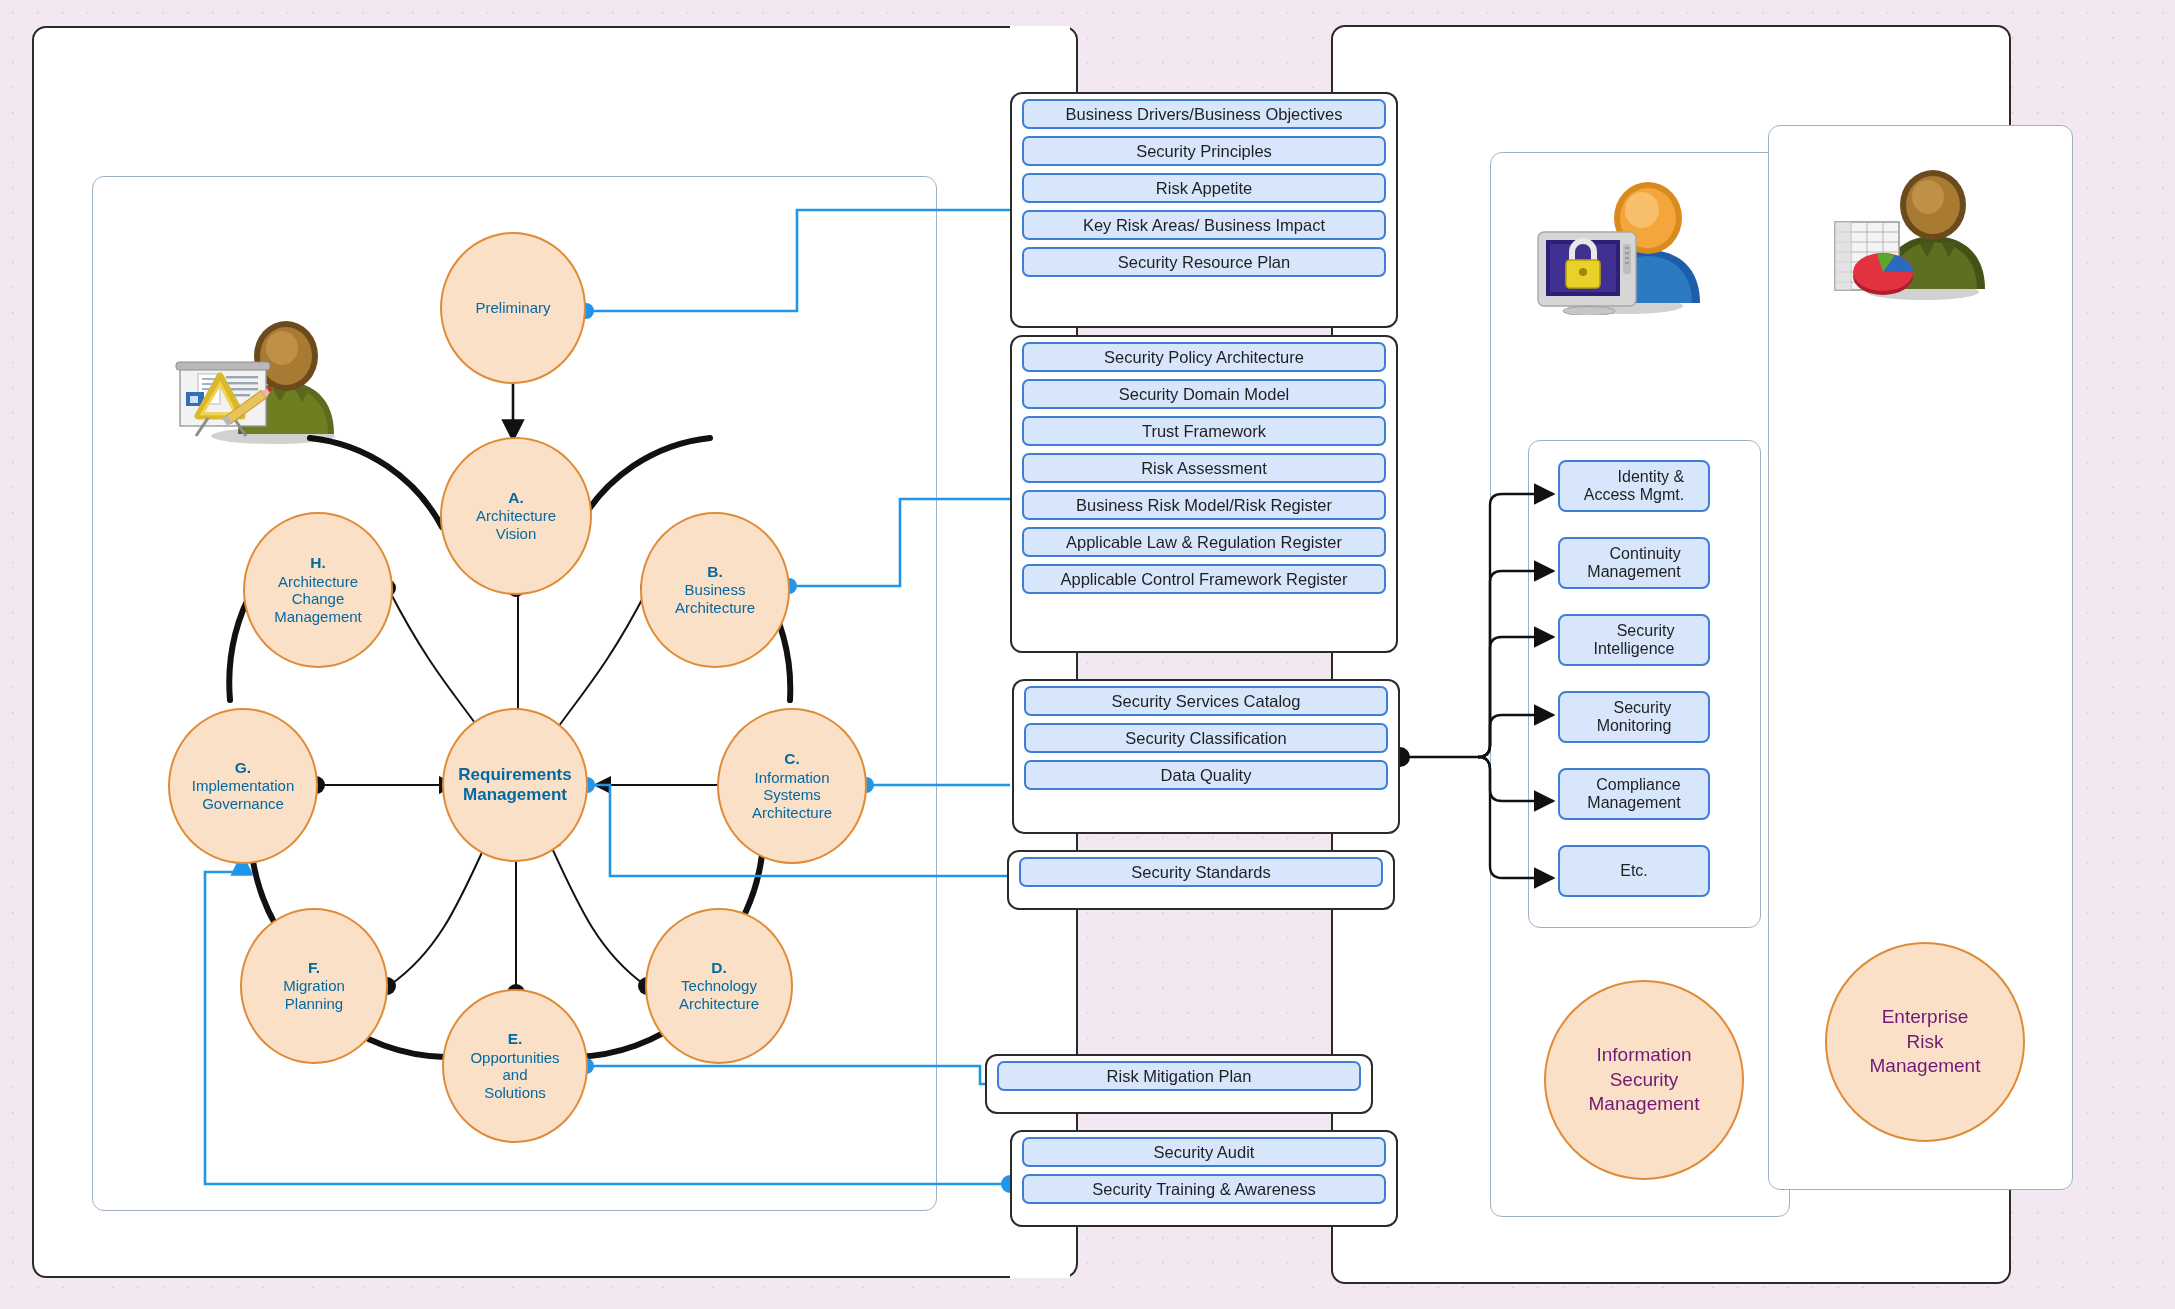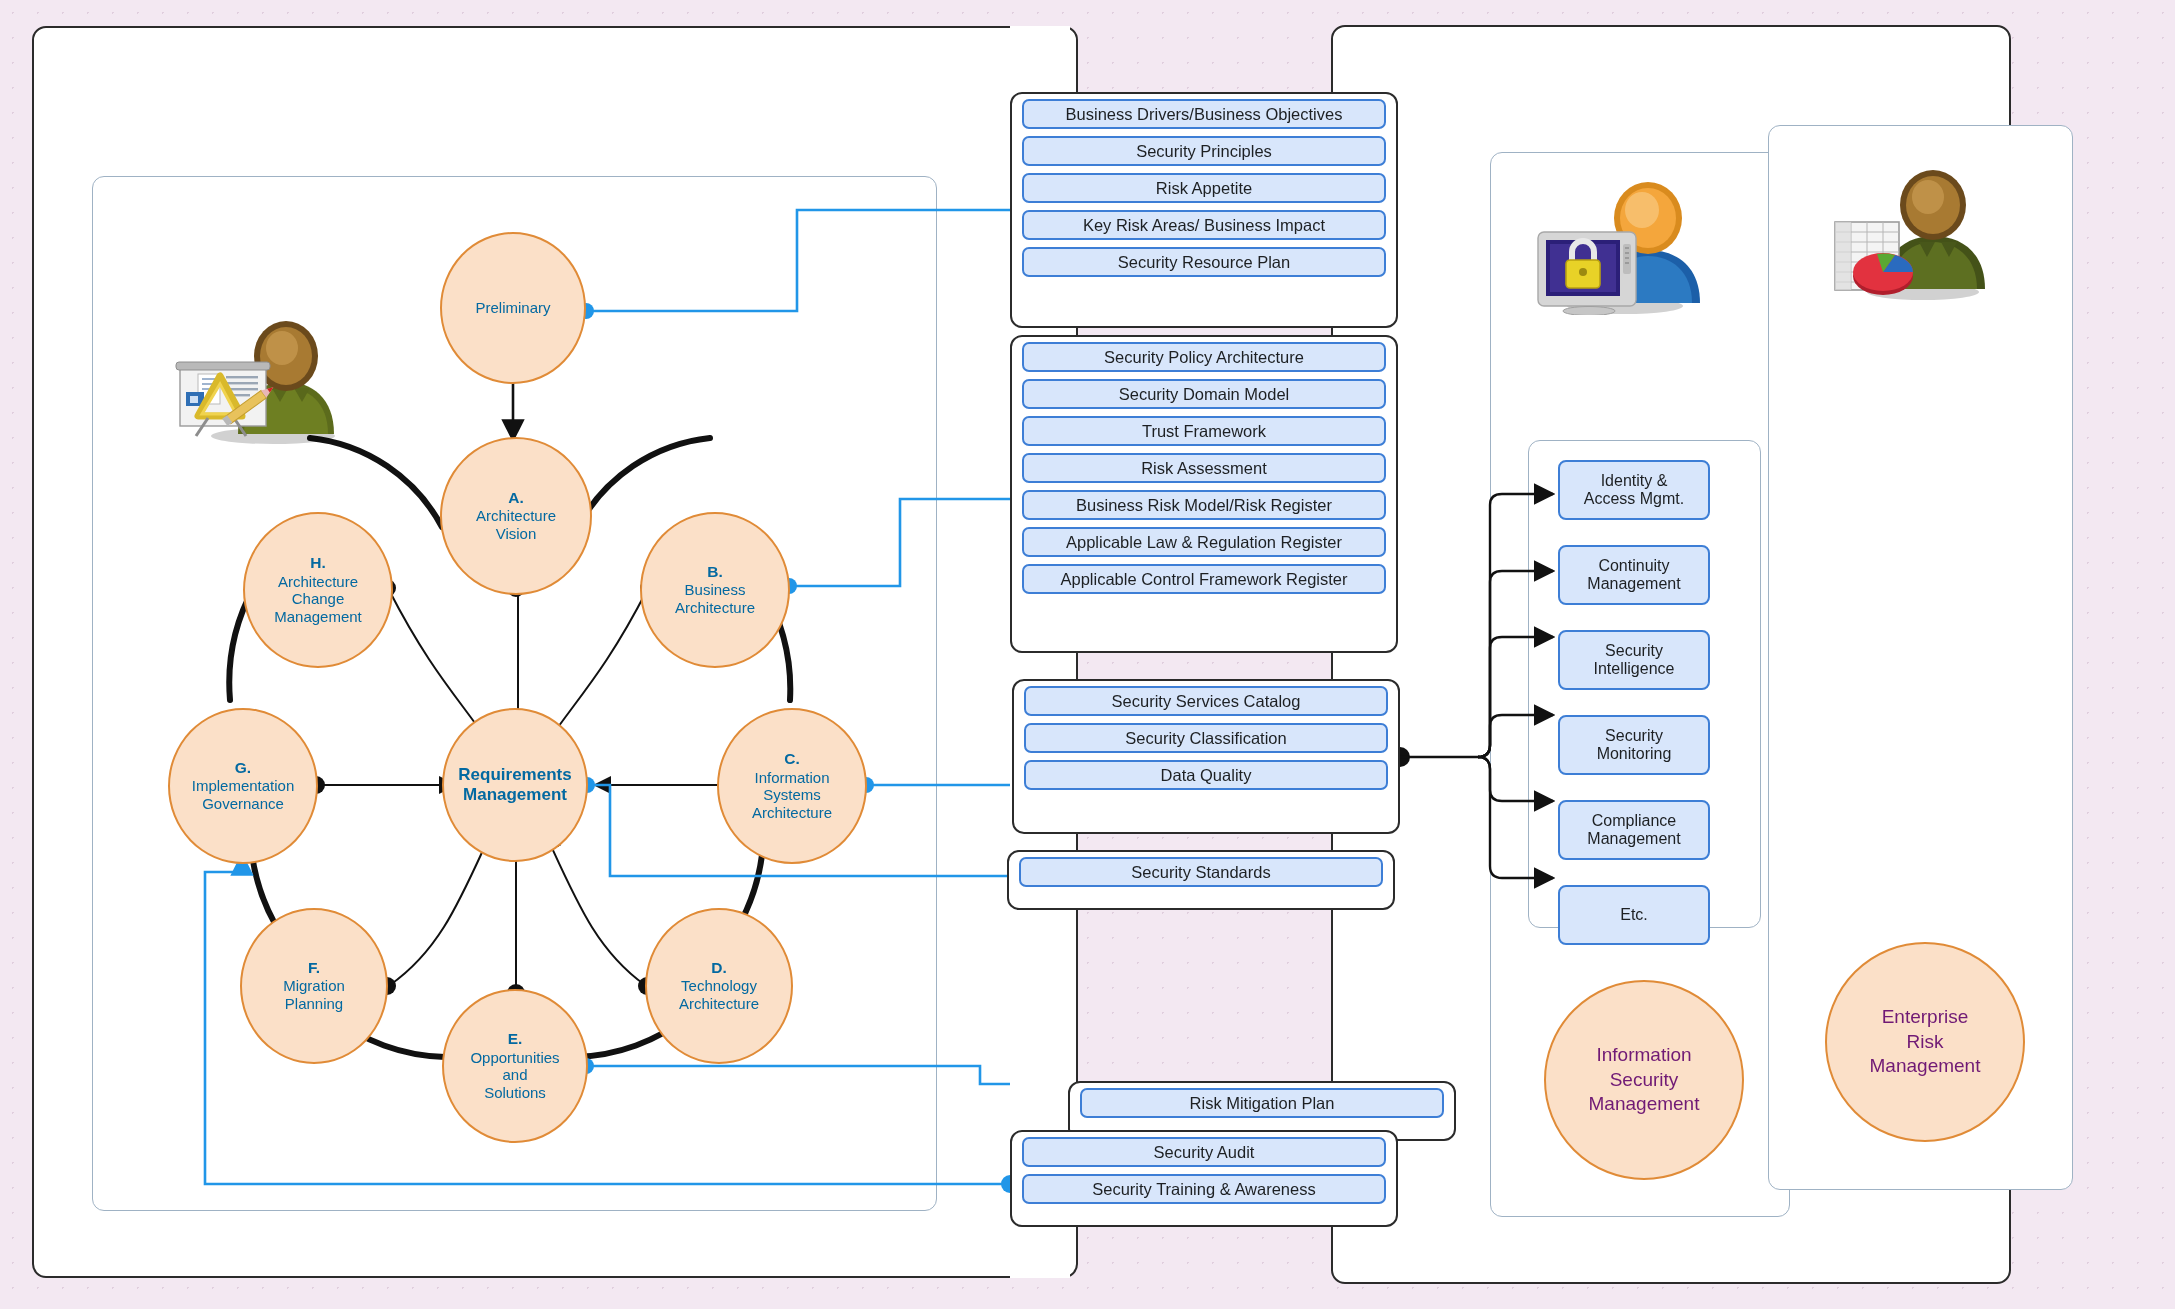--- a/index.html
+++ b/index.html
@@ -37,23 +37,23 @@
     text-align:center;
     font-size:16.5px; color:#1d2023;
     white-space:nowrap; overflow:hidden;
   }
 
   
   .cap{
     background:#d8e6fb;
     border:2px solid #3d7ed6;
     border-radius:8px;
-    width:152px; height:60px;
+    width:152px; height:52px;
     display:flex; align-items:center; justify-content:center;
-    text-align:center; font-size:16px; line-height:1.15; color:#1d2023;
+    text-align:right; font-size:16px; line-height:1.15; color:#1d2023;
   }
 
   
   .node{
     position:absolute;
     background:#fbe0c8;
     border:2.4px solid #e08b37;
     border-radius:50%;
     display:flex; flex-direction:column;
     align-items:center; justify-content:center;
@@ -350,21 +350,21 @@
     <div class="item">Security Services Catalog</div>
     <div class="item">Security Classification</div>
     <div class="item">Data Quality</div>
   </div>
 
   <div class="group-box" style="left:1007px; top:850px; width:388px; height:60px;">
     <div class="item">Security Standards</div>
   </div>
 
 
-  <div class="group-box" style="left:1068px; top:1054px; width:388px; height:60px;margin-top:27px;">
+  <div class="group-box" style="left:985px; top:1054px; width:388px; height:60px;">
     <div class="item">Risk Mitigation Plan</div>
   </div>
 
   <div class="group-box" style="left:1010px; top:1130px; width:388px; height:97px;">
     <div class="item">Security Audit</div>
     <div class="item">Security Training &amp; Awareness</div>
   </div>
 
   <div style="position:absolute; left:1558px; top:460px; display:flex; flex-direction:column; gap:25px;">
     <div class="cap">

